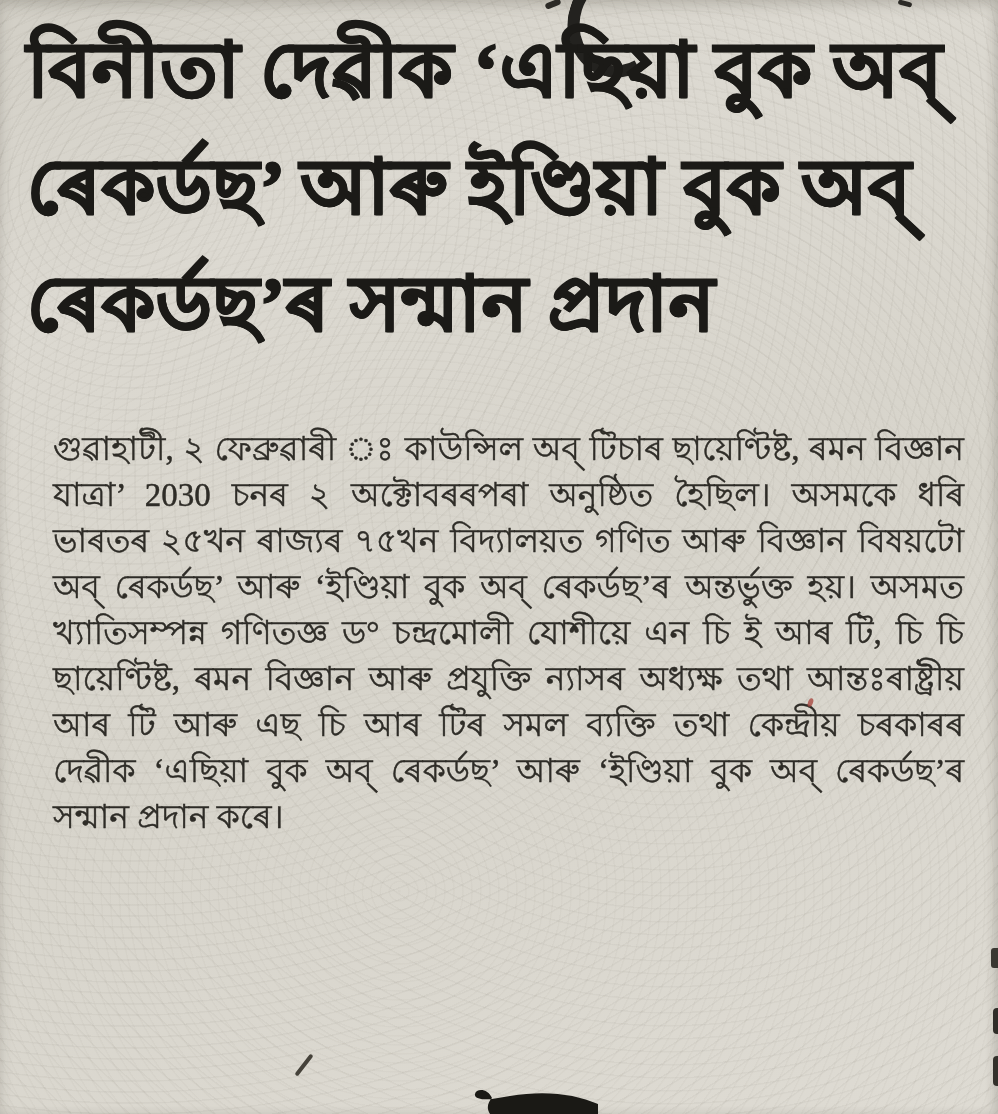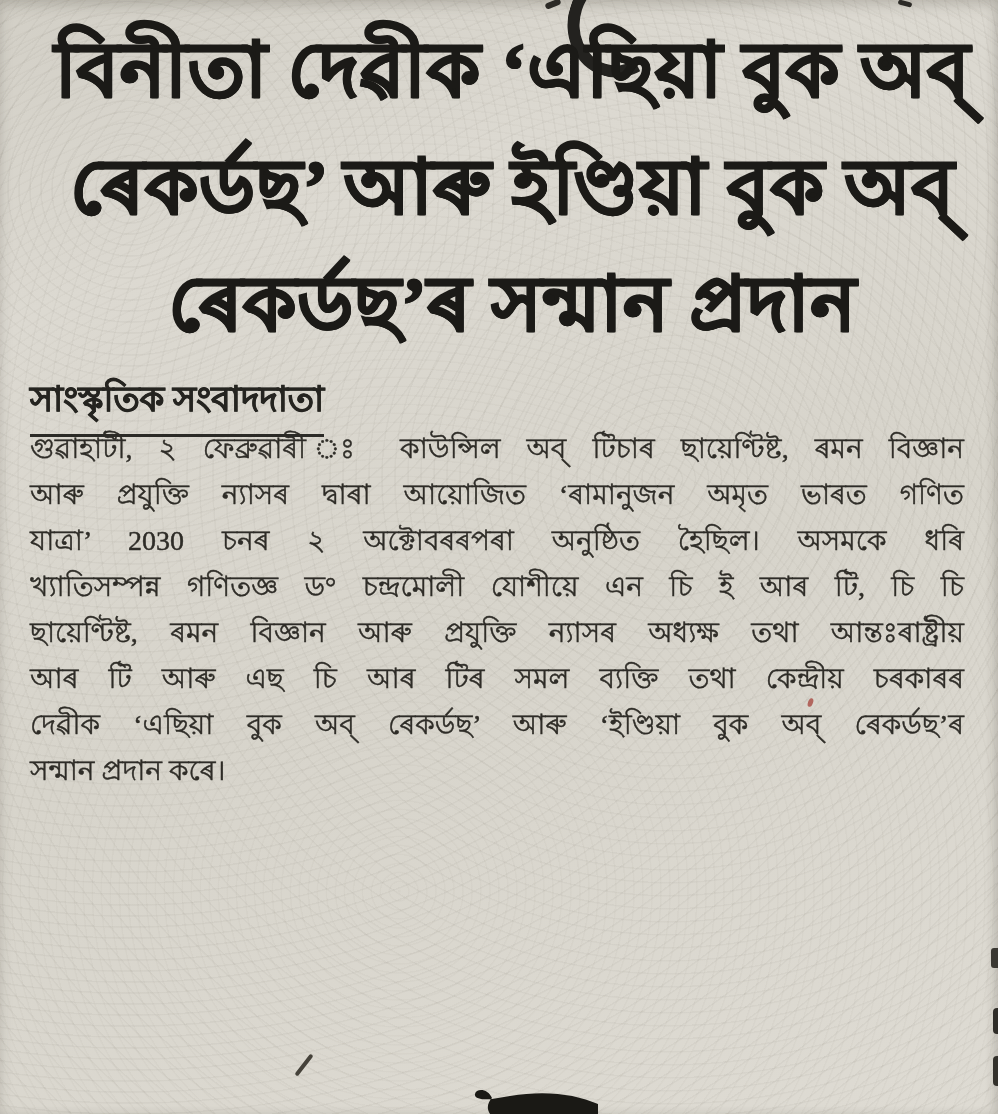--- a/index.html
+++ b/index.html
@@ -22,21 +22,21 @@
       linear-gradient(160deg, #d2cfc6 0%, #dcd9d1 22%, #d7d4cb 55%, #dedbd3 100%);
     box-shadow: inset 0 6px 14px rgba(70,66,58,0.18), inset -4px 0 10px rgba(70,66,58,0.10);
   }
 
   
   .headline {
     position: absolute;
     top: 12px;
     left: 0;
     right: 0;
-    text-align: center;
+    text-align: left;
     color: #1b1a17;
     margin-left: 27px;
   }
   .headline-line {
     font-size: 76px;
     line-height: 117px;
     font-weight: 700;
     letter-spacing: 1px;
     -webkit-text-stroke: 2px #1b1a17;
     text-shadow: 1px 0 0 #1b1a17, 0 1px 0 #1b1a17, 1px 1px 0 #1b1a17;
@@ -61,28 +61,29 @@
 
   
   .body-text {
     position: absolute;
     top: 426px;
     left: 30px;
     right: 34px;
     color: #2e2c27;
   }
   .body-line {
-    font-size: 28px;
+    font-size: 33px;
     line-height: 46px;
     height: 46px;
     -webkit-text-stroke: 0.45px #2e2c27;
     text-align: justify;
     text-align-last: justify;
     white-space: nowrap;
     overflow: visible;
+    margin-left: 23px;
   }
   .body-line.last {
     text-align: right;
     text-align-last: left;
   }
 
   
   .frag { position: absolute; }
   .frag-top-curve {
     left: 568px; top: -34px;
@@ -135,28 +136,26 @@
   <div class="frag frag-top-curve"></div>
   <div class="frag frag-top-left-tick"></div>
   <div class="frag frag-top-right-tick"></div>
 
   <div class="headline">
     <div class="headline-line">বিনীতা দেৱীক ‘এছিয়া বুক অব্</div>
     <div class="headline-line">ৰেকৰ্ডছ’ আৰু ইণ্ডিয়া বুক অব্</div>
     <div class="headline-line">ৰেকৰ্ডছ’ৰ সন্মান প্ৰদান</div>
   </div>
 
-  <div class="byline-wrap">
-    <span class="byline">সাংস্কৃতিক সংবাদদাতা</span>
-  </div>
 
   <div class="body-text">
     <div class="body-line">গুৱাহাটী, ২ ফেব্ৰুৱাৰী ঃ কাউন্সিল অব্ টিচাৰ ছায়েণ্টিষ্ট, ৰমন বিজ্ঞান</div>
-    <div class="body-line">আৰু প্ৰযুক্তি ন্যাসৰ দ্বাৰা আয়োজিত ‘ৰামানুজন অমৃত ভাৰত গণিত</div>
     <div class="body-line">যাত্ৰা’ 2030 চনৰ ২ অক্টোবৰৰপৰা অনুষ্ঠিত হৈছিল। অসমকে ধৰি</div>
+    <div class="body-line">ভাৰতৰ ২৫খন ৰাজ্যৰ ৭৫খন বিদ্যালয়ত গণিত আৰু বিজ্ঞান বিষয়টো</div>
+    <div class="body-line">অব্ ৰেকৰ্ডছ’ আৰু ‘ইণ্ডিয়া বুক অব্ ৰেকৰ্ডছ’ৰ অন্তৰ্ভুক্ত হয়। অসমত</div>
     <div class="body-line">খ্যাতিসম্পন্ন গণিতজ্ঞ ড° চন্দ্ৰমোলী যোশীয়ে এন চি ই আৰ টি, চি চি</div>
     <div class="body-line">ছায়েণ্টিষ্ট, ৰমন বিজ্ঞান আৰু প্ৰযুক্তি ন্যাসৰ অধ্যক্ষ তথা আন্তঃৰাষ্ট্ৰীয়</div>
     <div class="body-line">আৰ টি আৰু এছ চি আৰ টিৰ সমল ব্যক্তি তথা কেন্দ্ৰীয় চৰকাৰৰ</div>
     <div class="body-line">দেৱীক ‘এছিয়া বুক অব্ ৰেকৰ্ডছ’ আৰু ‘ইণ্ডিয়া বুক অব্ ৰেকৰ্ডছ’ৰ</div>
     <div class="body-line last">সন্মান প্ৰদান কৰে।</div>
   </div>
 
   <div class="frag pen-check"></div>
 
   <div class="frag print-dot"></div>

